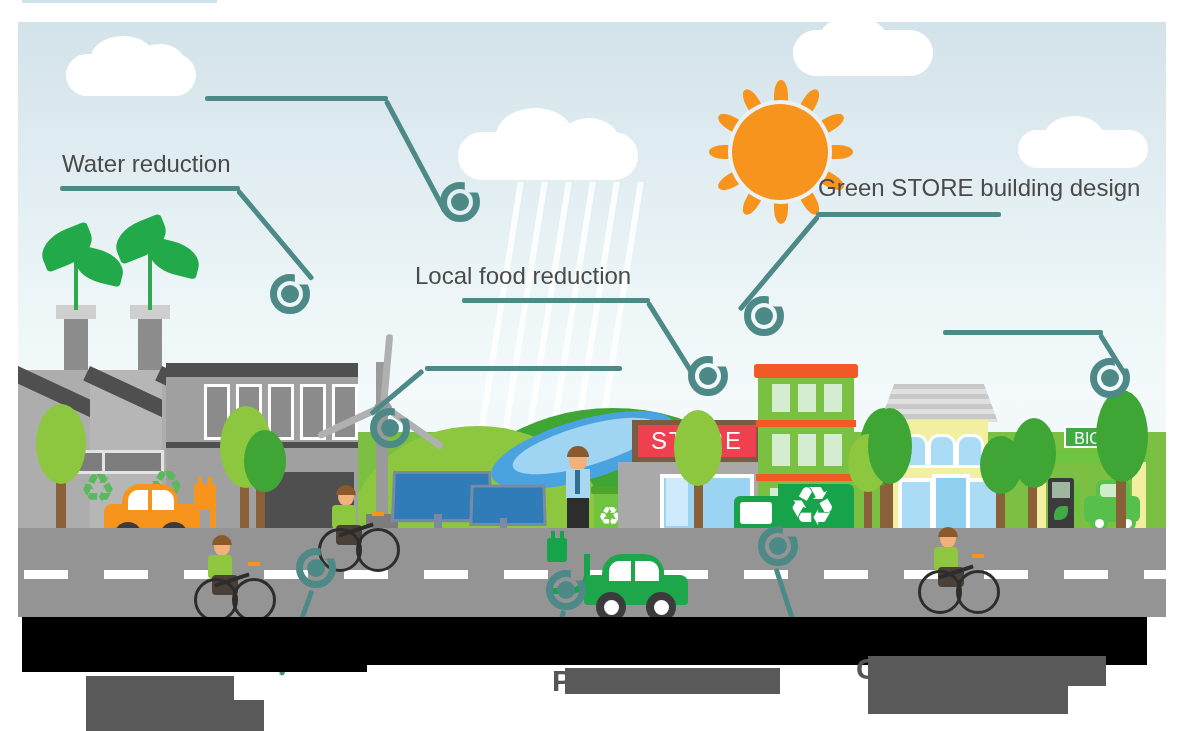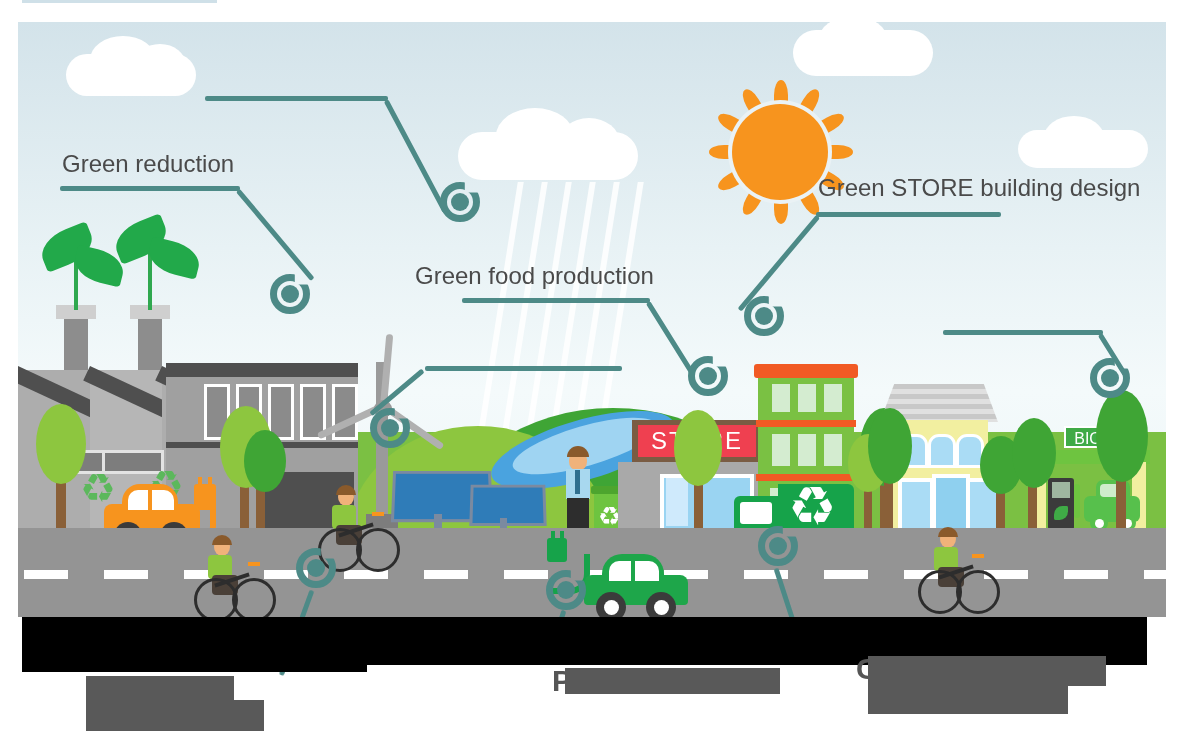--- a/index.html
+++ b/index.html
@@ -323,36 +323,36 @@
     <div class="rect" style="left:617px;top:539px;width:24px;height:20px;background:#fff;border-radius:0 10px 0 0;"></div>
     <div class="wheel" style="left:578px;top:570px;width:30px;height:30px;">
         <i></i>
       </div>
     <div class="wheel" style="left:628px;top:570px;width:30px;height:30px;">
         <i></i>
       </div>
 
   </div>
 
-  <div class="label" style="left:62px;top:150px;">Green reduction</div>
+  <div class="label" style="left:62px;top:150px;">Water reduction</div>
   <div class="underline" style="left:60px;top:186px;width:180px;"></div>
   <div class="leader" style="left:238px;top:188px;width:116px;transform:rotate(50deg);"></div>
   <div class="marker" style="left:270px;top:274px;">
     <div class="ring"></div>
       <div class="dot"></div>
   </div>
 
   <div class="underline" style="left:205px;top:96px;width:183px;"></div>
   <div class="leader" style="left:386px;top:98px;width:126px;transform:rotate(62deg);"></div>
   <div class="marker" style="left:440px;top:182px;">
     <div class="ring"></div>
       <div class="dot"></div>
   </div>
 
-  <div class="label" style="left:415px;top:262px;">Green food production</div>
+  <div class="label" style="left:415px;top:262px;">Local food reduction</div>
   <div class="underline" style="left:462px;top:298px;width:188px;"></div>
   <div class="leader" style="left:648px;top:300px;width:85px;transform:rotate(58deg);"></div>
   <div class="marker" style="left:688px;top:356px;">
     <div class="ring"></div>
       <div class="dot"></div>
   </div>
 
   <div class="underline" style="left:425px;top:366px;width:197px;"></div>
   <div class="leader" style="left:423px;top:368px;width:68px;transform:rotate(140deg);"></div>
   <div class="marker" style="left:370px;top:408px;">

